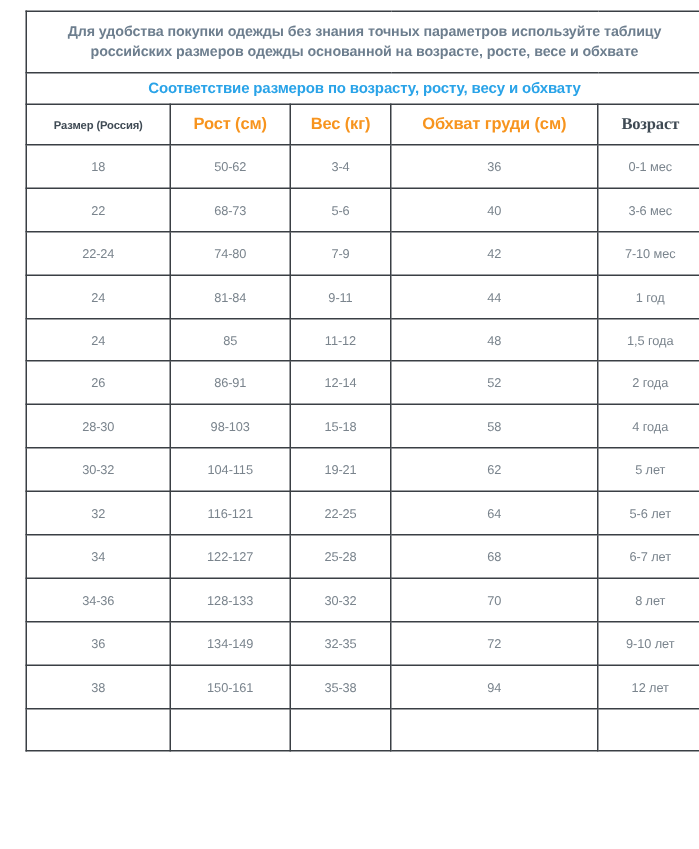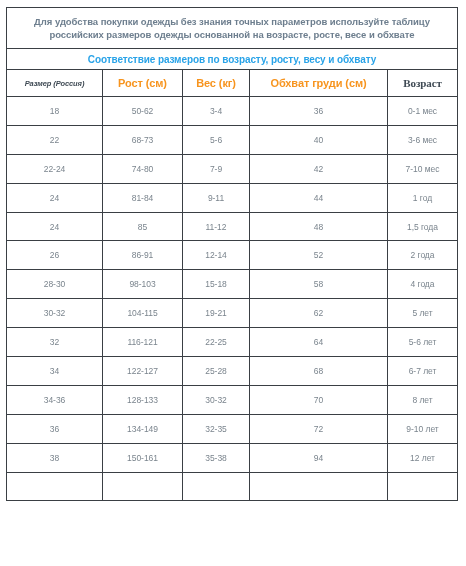--- a/index.html
+++ b/index.html
@@ -11,21 +11,21 @@
     width: 466px;
     height: 566px;
     font-family: "Liberation Sans", "DejaVu Sans", sans-serif;
     -webkit-font-smoothing: antialiased;
   }
   .sheet {
     width: 386px;
     height: 566px;
     position: relative;
     box-sizing: border-box;
-    padding: 7px 8px 7px 6px;
+    padding: 7px 8px 7px 17px;
     background: #ffffff;
   }
   table.size-table {
     width: 451px;
     border-collapse: collapse;
     table-layout: fixed;
   }
   table.size-table td {
     border: 1px solid #3a3f44;
     padding: 0;
@@ -70,21 +70,20 @@
     font-size: 11px;
   }
   .hdr-dark {
     color: #3f4a54;
     font-size: 11px;
     font-family: Liberation Serif, serif;
   }
   .hdr-small {
     color: #3f4a54;
     font-size: 7.5px;
-    font-style: italic;
   }
 
   
   tr.data-row td {
     height: 27.9px;
   }
   .cell-text {
     color: #7a848d;
     font-size: 8.5px;
     font-weight: 400;

